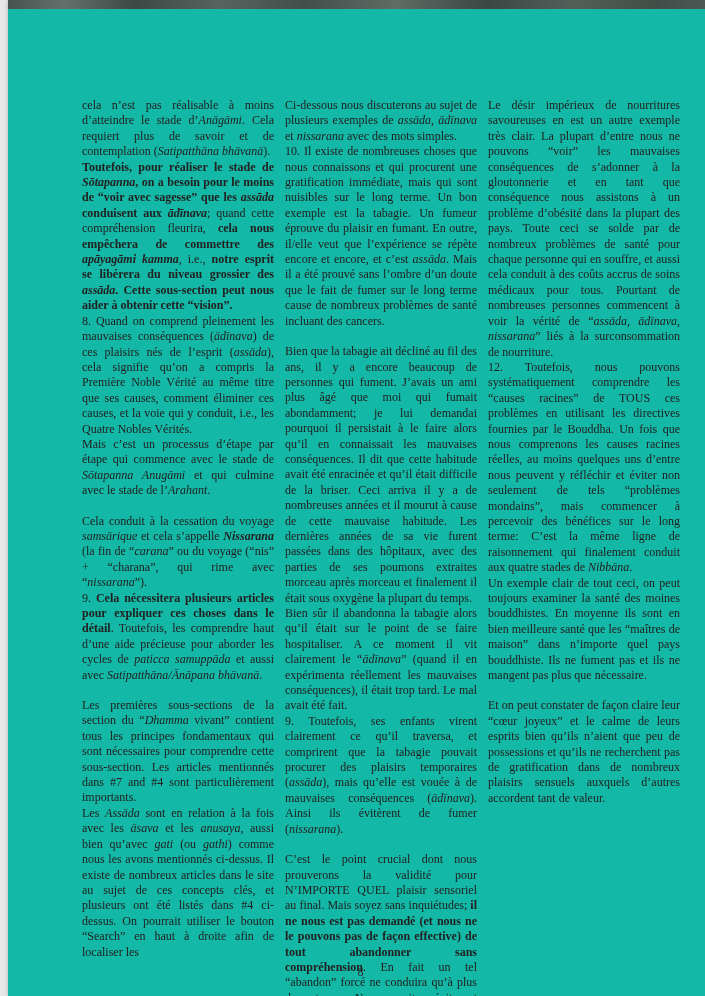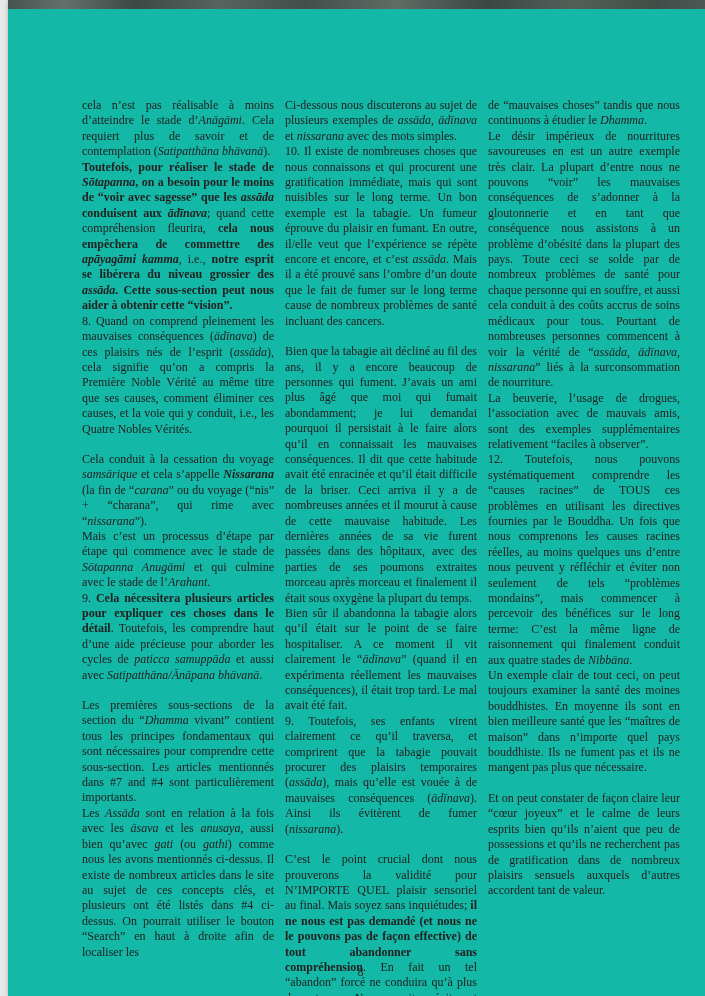--- a/index.html
+++ b/index.html
@@ -40,37 +40,35 @@
 </head>
 <body>
 
 <div class="page">
   <div class="scan-strip"></div>
   <div class="columns">
     <div class="column">
         <p class="para"><span>cela n’est pas réalisable à moins d’atteindre le stade d’</span><span class="i">Anāgāmi</span><span>. Cela requiert plus de savoir et de contemplation (</span><span class="i">Satipatthāna bhāvanā</span><span>).</span></p>
         <p class="para"><span class="b">Toutefois, pour réaliser le stade de </span><span class="bi">Sōtapanna</span><span class="b">, on a besoin pour le moins de “voir avec sagesse” que les </span><span class="bi">assāda</span><span class="b"> conduisent aux </span><span class="bi">ādīnava</span><span>; quand cette compréhension fleurira, </span><span class="b">cela nous empêchera de commettre des </span><span class="bi">apāyagāmi kamma</span><span>, i.e., </span><span class="b">notre esprit se libérera du niveau grossier des </span><span class="bi">assāda</span><span class="b">. Cette sous-section peut nous aider à obtenir cette “vision”.</span></p>
         <p class="para"><span>8. Quand on comprend pleinement les mauvaises conséquences (</span><span class="i">ādīnava</span><span>) de ces plaisirs nés de l’esprit (</span><span class="i">assāda</span><span>), cela signifie qu’on a compris la Première Noble Vérité au même titre que ses causes, comment éliminer ces causes, et la voie qui y conduit, i.e., les Quatre Nobles Vérités.</span></p>
+        <p class="para"><span>Mais c’est un processus d’étape par étape qui commence avec le stade de </span><span class="i">Sōtapanna Anugāmi</span><span> et qui culmine avec le stade de l’</span><span class="i">Arahant</span><span>.</span></p>
         <p class="para gap"><span>Cela conduit à la cessation du voyage </span><span class="i">samsārique</span><span> et cela s’appelle </span><span class="bi">Nissarana</span><span> (la fin de “</span><span class="i">carana</span><span>” ou du voyage (“nis” + “charana”, qui rime avec “</span><span class="i">nissarana</span><span>”).</span></p>
-        <p class="para"><span>Mais c’est un processus d’étape par étape qui commence avec le stade de </span><span class="i">Sōtapanna Anugāmi</span><span> et qui culmine avec le stade de l’</span><span class="i">Arahant</span><span>.</span></p>
         <p class="para"><span>9. </span><span class="b">Cela nécessitera plusieurs articles pour expliquer ces choses dans le détail</span><span>. Toutefois, les comprendre haut d’une aide précieuse pour aborder les cycles de </span><span class="i">paticca samuppāda</span><span> et aussi avec </span><span class="i">Satipatthāna/Ānāpana bhāvanā</span><span>.</span></p>
         <p class="para gap"><span>Les premières sous-sections de la section du “</span><span class="i">Dhamma</span><span> vivant” contient tous les principes fondamentaux qui sont nécessaires pour comprendre cette sous-section. Les articles mentionnés dans #7 and #4 sont particulièrement importants.</span></p>
         <p class="para"><span>Les </span><span class="i">Assāda</span><span> sont en relation à la fois avec les </span><span class="i">āsava</span><span> et les </span><span class="i">anusaya</span><span>, aussi bien qu’avec </span><span class="i">gati</span><span> (ou </span><span class="i">gathi</span><span>) comme nous les avons mentionnés ci-dessus. Il existe de nombreux articles dans le site au sujet de ces concepts clés, et plusieurs ont été listés dans #4 ci-dessus. On pourrait utiliser le bouton “Search” en haut à droite afin de localiser les</span></p>
       </div>
     <div class="column">
         <p class="para"><span>Ci-dessous nous discuterons au sujet de plusieurs exemples de </span><span class="i">assāda, ādīnava</span><span> et </span><span class="i">nissarana</span><span> avec des mots simples.</span></p>
         <p class="para"><span>10. Il existe de nombreuses choses que nous connaissons et qui procurent une gratification immédiate, mais qui sont nuisibles sur le long terme. Un bon exemple est la tabagie. Un fumeur éprouve du plaisir en fumant. En outre, il/elle veut que l’expérience se répète encore et encore, et c’est </span><span class="i">assāda</span><span>. Mais il a été prouvé sans l’ombre d’un doute que le fait de fumer sur le long terme cause de nombreux problèmes de santé incluant des cancers.</span></p>
         <p class="para gap"><span>Bien que la tabagie ait décliné au fil des ans, il y a encore beaucoup de personnes qui fument. J’avais un ami plus âgé que moi qui fumait abondamment; je lui demandai pourquoi il persistait à le faire alors qu’il en connaissait les mauvaises conséquences. Il dit que cette habitude avait été enracinée et qu’il était difficile de la briser. Ceci arriva il y a de nombreuses années et il mourut à cause de cette mauvaise habitude. Les dernières années de sa vie furent passées dans des hôpitaux, avec des parties de ses poumons extraites morceau après morceau et finalement il était sous oxygène la plupart du temps.</span></p>
         <p class="para"><span>Bien sûr il abandonna la tabagie alors qu’il était sur le point de se faire hospitaliser. A ce moment il vit clairement le “</span><span class="i">ādīnava</span><span>” (quand il en expérimenta réellement les mauvaises conséquences), il était trop tard. Le mal avait été fait.</span></p>
         <p class="para"><span>9. Toutefois, ses enfants virent clairement ce qu’il traversa, et comprirent que la tabagie pouvait procurer des plaisirs temporaires (</span><span class="i">assāda</span><span>), mais qu’elle est vouée à de mauvaises conséquences (</span><span class="i">ādīnava</span><span>). Ainsi ils évitèrent de fumer (</span><span class="i">nissarana</span><span>).</span></p>
         <p class="para gap"><span>C’est le point crucial dont nous prouverons la validité pour N’IMPORTE QUEL plaisir sensoriel au final. Mais soyez sans inquiétudes; </span><span class="b">il ne nous est pas demandé (et nous ne le pouvons pas de façon effective) de tout abandonner sans compréhension</span><span>. En fait un tel “abandon” forcé ne conduira qu’à plus de stress. Nos esprits éviteront automatiquement de plus en plus</span></p>
       </div>
     <div class="column">
-        <p class="para"><span>de “mauvaises choses” tandis que nous continuons à étudier le </span><span class="i">Dhamma</span><span>.</span></p>
         <p class="para"><span>Le désir impérieux de nourritures savoureuses en est un autre exemple très clair. La plupart d’entre nous ne pouvons “voir” les mauvaises conséquences de s’adonner à la gloutonnerie et en tant que conséquence nous assistons à un problème d’obésité dans la plupart des pays. Toute ceci se solde par de nombreux problèmes de santé pour chaque personne qui en souffre, et aussi cela conduit à des coûts accrus de soins médicaux pour tous. Pourtant de nombreuses personnes commencent à voir la vérité de “</span><span class="i">assāda, ādīnava, nissarana</span><span>” liés à la surconsommation de nourriture.</span></p>
-        <p class="para"><span>La beuverie, l’usage de drogues, l’association avec de mauvais amis, sont des exemples supplémentaires relativement “faciles à observer”.</span></p>
         <p class="para"><span>12. Toutefois, nous pouvons systématiquement comprendre les “causes racines” de TOUS ces problèmes en utilisant les directives fournies par le Bouddha. Un fois que nous comprenons les causes racines réelles, au moins quelques uns d’entre nous peuvent y réfléchir et éviter non seulement de tels “problèmes mondains”, mais commencer à percevoir des bénéfices sur le long terme: C’est la même ligne de raisonnement qui finalement conduit aux quatre stades de </span><span class="i">Nibbāna</span><span>.</span></p>
         <p class="para"><span>Un exemple clair de tout ceci, on peut toujours examiner la santé des moines bouddhistes. En moyenne ils sont en bien meilleure santé que les “maîtres de maison” dans n’importe quel pays bouddhiste. Ils ne fument pas et ils ne mangent pas plus que nécessaire.</span></p>
         <p class="para gap"><span>Et on peut constater de façon claire leur “cœur joyeux” et le calme de leurs esprits bien qu’ils n’aient que peu de possessions et qu’ils ne recherchent pas de gratification dans de nombreux plaisirs sensuels auxquels d’autres accordent tant de valeur.</span></p>
       </div>
   </div>
   <div class="page-number">8</div>
 </div>
 
 </body></html>

